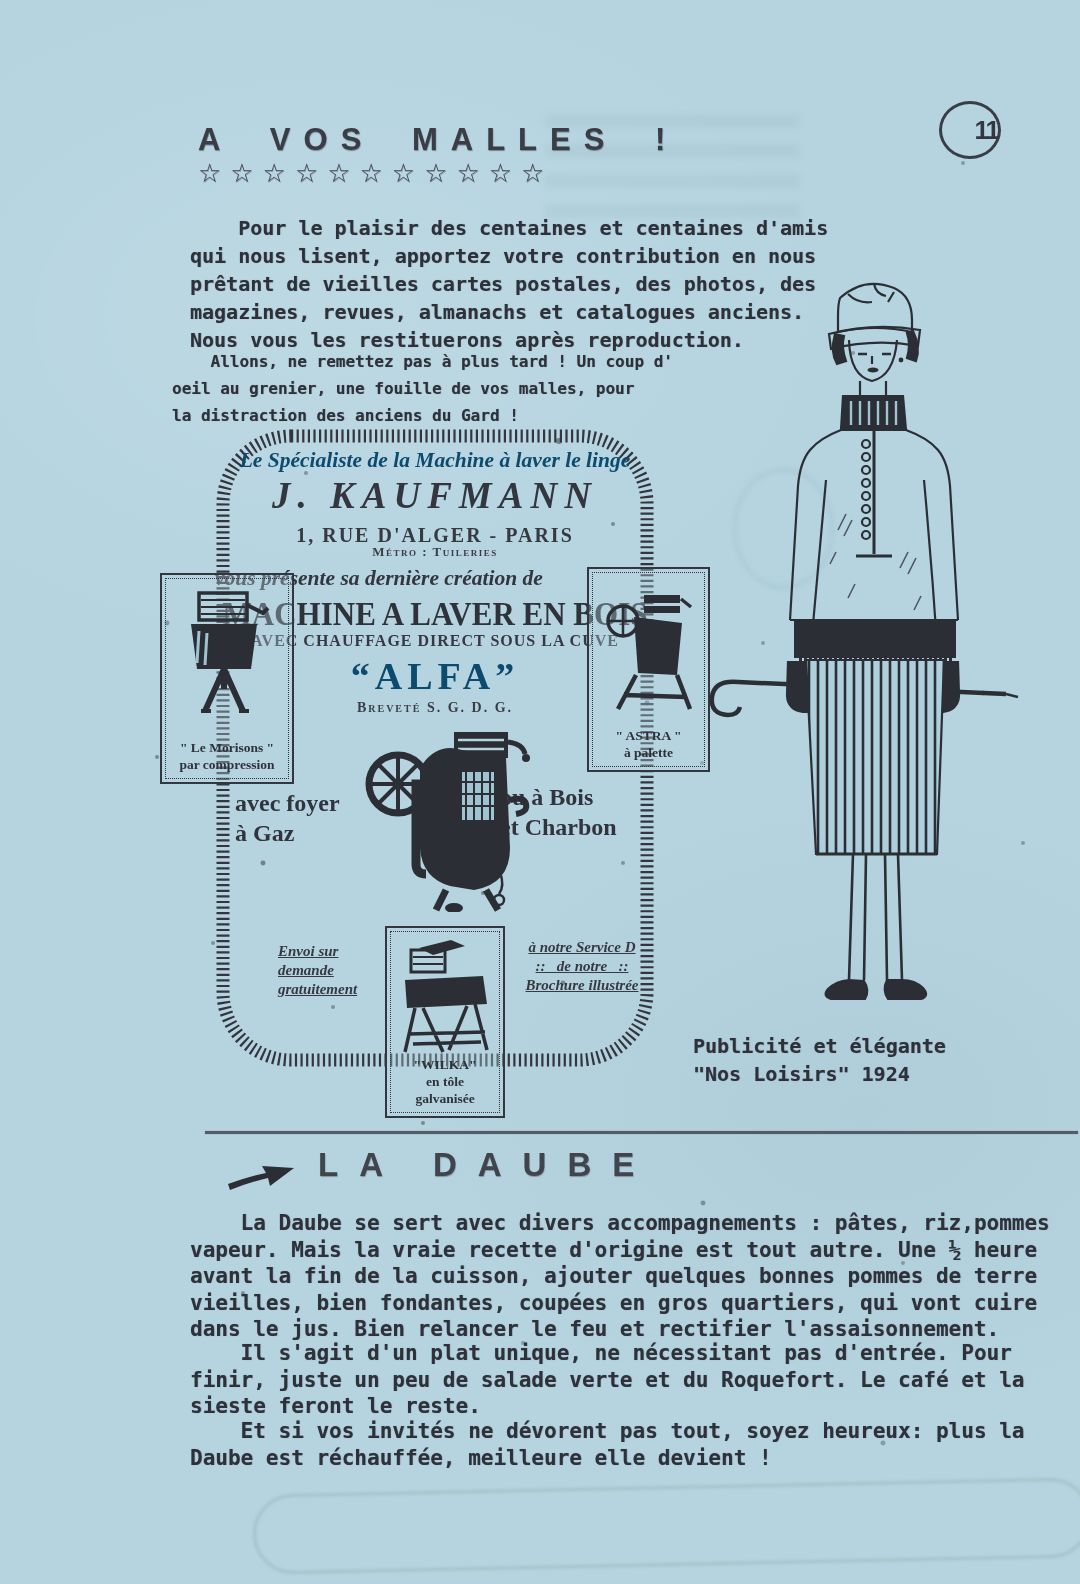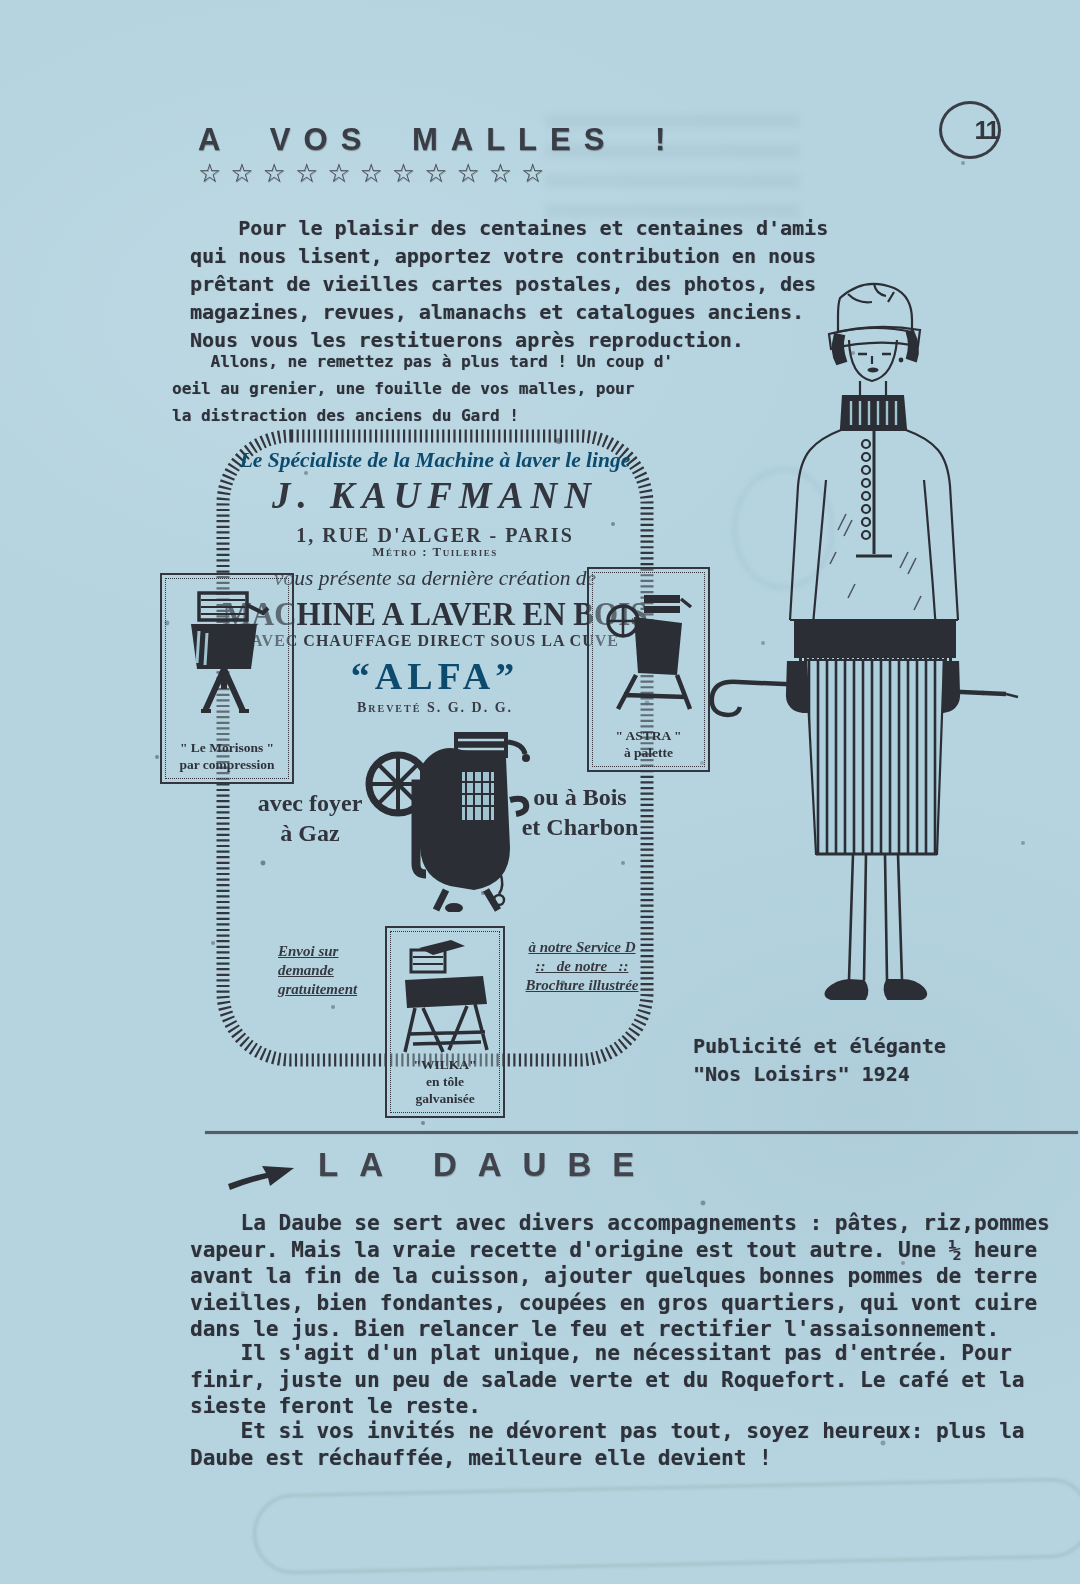--- a/index.html
+++ b/index.html
@@ -38,26 +38,26 @@
     text-shadow:0.5px 0.5px 0.5px rgba(50,53,60,0.4);
   }
   .intro1{left:190px;top:214px;width:690px;font-size:20px;line-height:28px;}
   .intro2{left:172px;top:348px;width:690px;font-size:16px;line-height:27px;}
   
   .ad-border{left:215px;top:428px;}
   .ad-tagline{top:448px;left:225px;width:420px;text-align:center;font-style:italic;font-weight:600;font-size:21.5px;color:#0c4a6e;}
   .ad-name{top:474px;left:215px;width:440px;text-align:center;font-weight:bold;font-size:37px;letter-spacing:7px;color:#33363f;font-style:italic;}
   .ad-addr{top:516px;left:215px;width:440px;text-align:center;font-weight:bold;font-size:20px;letter-spacing:2px;color:#363941;margin-top:8px;}
   .ad-metro{top:544px;left:215px;width:440px;text-align:center;font-weight:bold;font-size:13px;letter-spacing:1.5px;font-variant:small-caps;color:#3a3d45;}
-  .ad-presents{top:566px;left:215px;width:440px;text-align:center;font-style:italic;font-weight:normal;font-size:21.5px;color:#33363f;}
+  .ad-presents{top:566px;left:215px;width:440px;font-style:italic;font-weight:bold;font-size:21.5px;color:#33363f;}
   .ad-product{top:594px;left:215px;width:440px;text-align:center;font-weight:bold;font-size:31px;color:#2f323a;transform:scaleY(1.12);transform-origin:top;}
   .ad-sub{top:632px;left:215px;width:440px;text-align:center;font-weight:bold;font-size:16px;letter-spacing:1px;color:#363941;}
   .ad-brand{top:654px;left:215px;width:440px;text-align:center;font-weight:bold;font-size:38px;letter-spacing:5px;color:#0c4a6e;}
   .ad-patent{top:700px;left:215px;width:440px;text-align:center;font-weight:bold;font-size:14px;letter-spacing:2px;font-variant:small-caps;color:#3a3d45;}
-  .opt{font-family:"Liberation Serif",serif;font-weight:bold;font-size:24px;line-height:30px;color:#31343d;text-align:center;}
+  .opt{font-family:"Liberation Serif",serif;font-weight:bold;font-size:24px;line-height:30px;color:#31343d;text-align:left;}
   .opt-gas{left:235px;top:788px;width:150px;}
   .opt-wood{left:500px;top:782px;width:160px;}
   .ad-foot{font-family:"Liberation Serif",serif;font-style:italic;font-weight:bold;font-size:15px;line-height:19px;color:#363941;text-decoration:underline;}
   .foot-left{left:278px;top:942px;width:120px;}
   .foot-right{left:512px;top:938px;width:140px;text-align:center;}
   
   .card{border:2.5px solid #33363e;background:rgba(181,212,224,0.35);}
   .card-inner{position:absolute;inset:3px;border:1.5px dotted #33363e;display:flex;flex-direction:column;align-items:center;justify-content:flex-end;}
   .card-caption{font-family:"Liberation Serif",serif;font-weight:bold;font-size:13.5px;line-height:17px;text-align:center;color:#2f323a;padding-bottom:5px;white-space:pre-wrap;}
   .morisons{left:160px;top:573px;width:130px;height:207px;}

